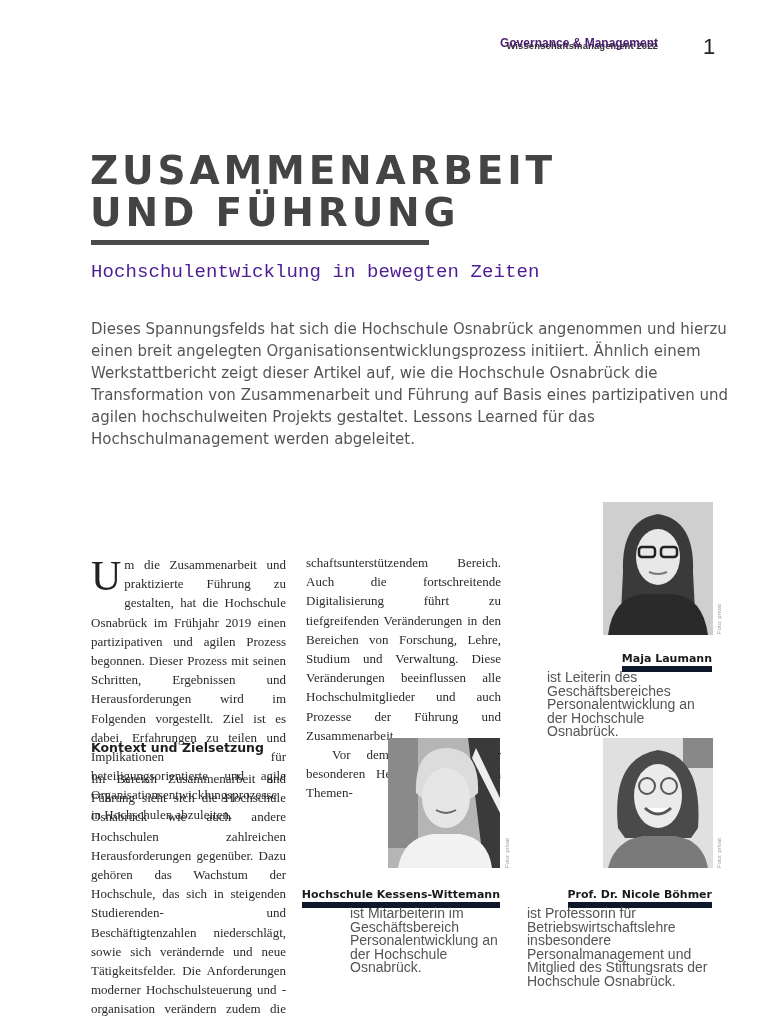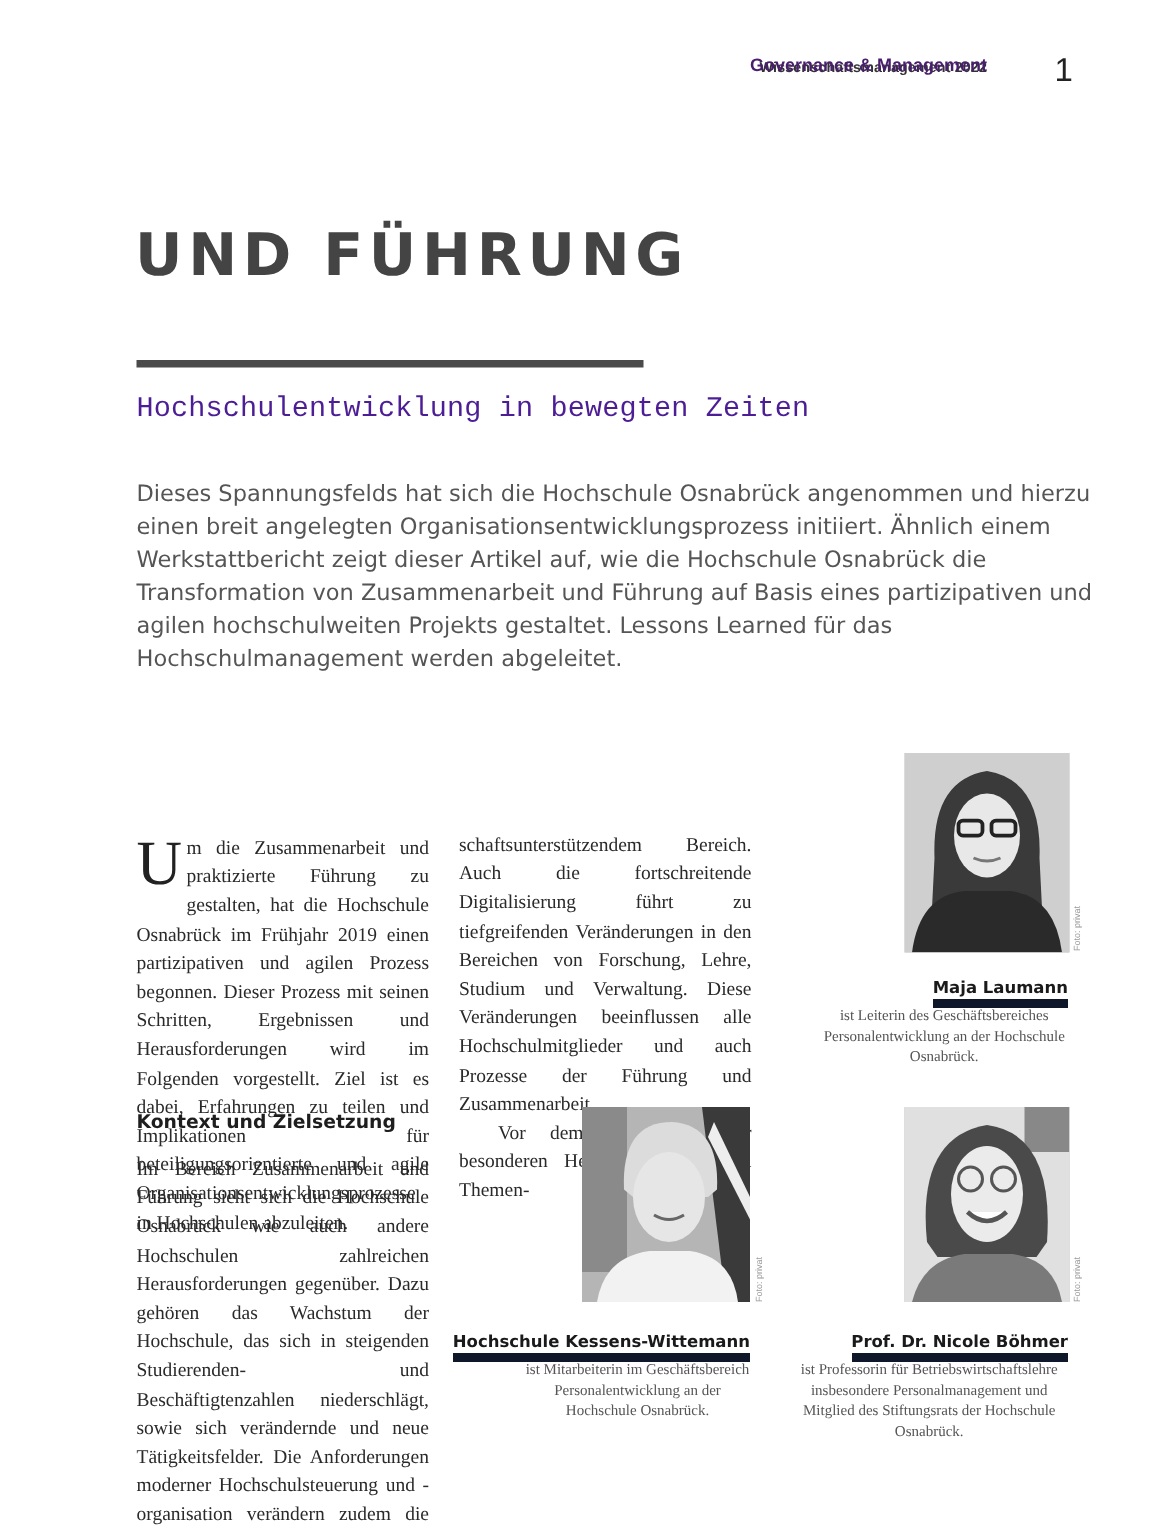--- a/index.html
+++ b/index.html
@@ -20,30 +20,31 @@
   .col { font-family: "Liberation Serif", serif; font-size: 13px; line-height: 19.2px; color: #2a2a2a; text-align: justify; hyphens: manual; }
   .col1 { left: 91px; top: 555px; width: 195px; }
   .col2 { left: 306px; top: 553px; width: 195px; }
   .dropcap { float: left; font-size: 42px; line-height: 36px; margin: 3px 3px 0 0; font-family: "Liberation Serif", serif; color: #222; }
   .indent { text-indent: 26px; }
   .h2 { left: 91px; top: 740px; font-size: 12.5px; font-weight: bold; font-family: "DejaVu Sans", sans-serif; color: #1e1e1e; }
   .col1b { left: 91px; top: 769px; width: 195px; }
   .photo { background: #bdbdbd; overflow: hidden; }
   .credit { font-size: 6px; color: #999; transform: rotate(-90deg); transform-origin: left top; white-space: nowrap; font-family: "Liberation Sans", sans-serif; }
   .name { font-family: "DejaVu Sans", sans-serif; font-size: 11px; font-weight: bold; color: #1a1a1a; text-align: right; border-bottom: 6px solid #0f172a; padding-bottom: 1px; white-space: nowrap; }
-  .desc { font-family: Liberation Serif, serif; font-size: 10px; line-height: 13.5px; color: #555; text-align: center; }
+  .desc { font-family: Liberation Sans, sans-serif; font-size: 14px; line-height: 13.5px; color: #555; text-align: left; }
 </style>
 </head>
 <body>
 
 <div class="abs hdr-journal">Wissenschaftsmanagement 2022</div>
 <div class="abs hdr-section">Governance &amp; Management</div>
 <div class="abs page-num">1</div>
 
 <div class="abs title">
+  <div>ZUSAMMENARBEIT</div>
   <div>UND FÜHRUNG</div>
 </div>
 <div class="abs title-rule"></div>
 <div class="abs subtitle">Hochschulentwicklung in bewegten Zeiten</div>
 
 <div class="abs lead">
   <div class="lead-reg">Dieses Spannungsfelds hat sich die Hochschule Osnabrück angenommen und hierzu einen breit angelegten Organisationsentwicklungsprozess initiiert. Ähnlich einem Werkstattbericht zeigt dieser Artikel auf, wie die Hochschule Osnabrück die Transformation von Zusammenarbeit und Führung auf Basis eines partizipativen und agilen hochschulweiten Projekts gestaltet. Lessons Learned für das Hochschulmanagement werden abgeleitet.</div>
 </div>
 
 <div class="abs col col1">

